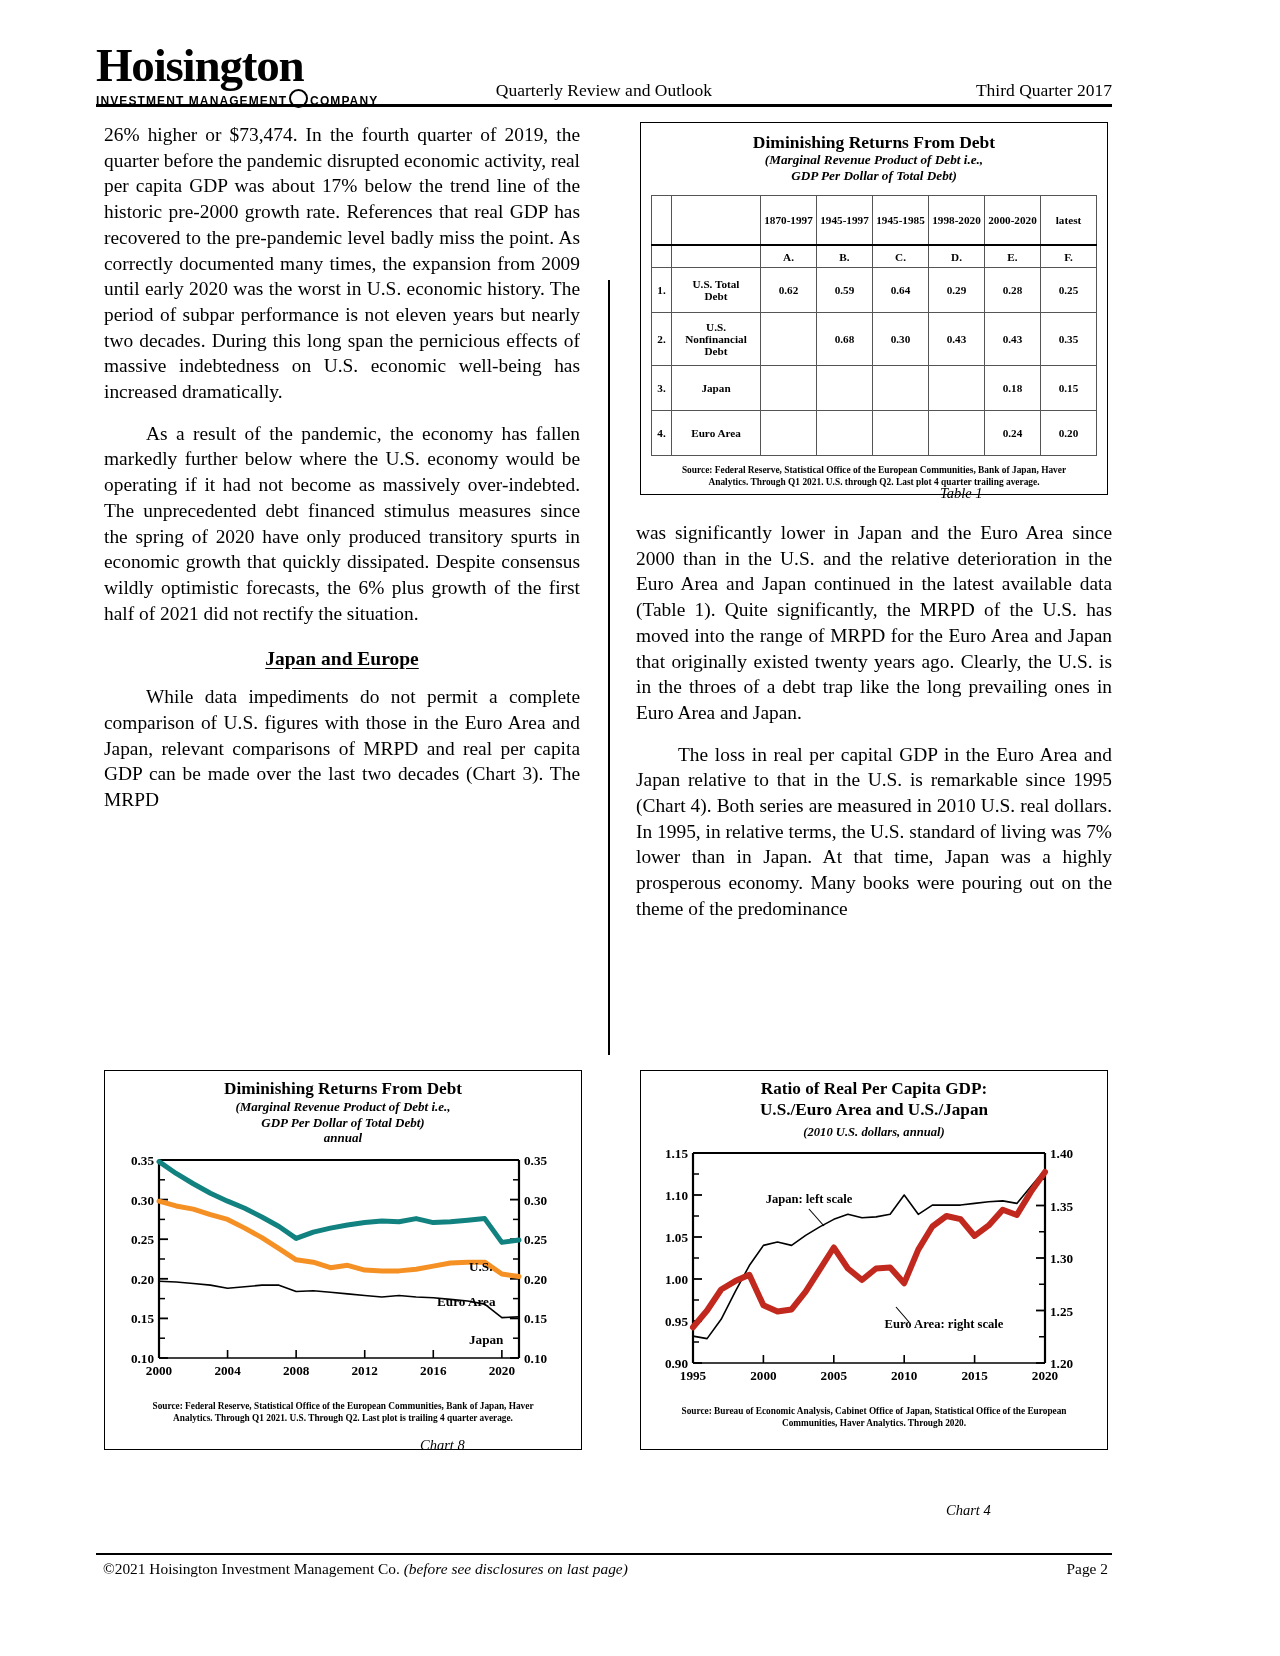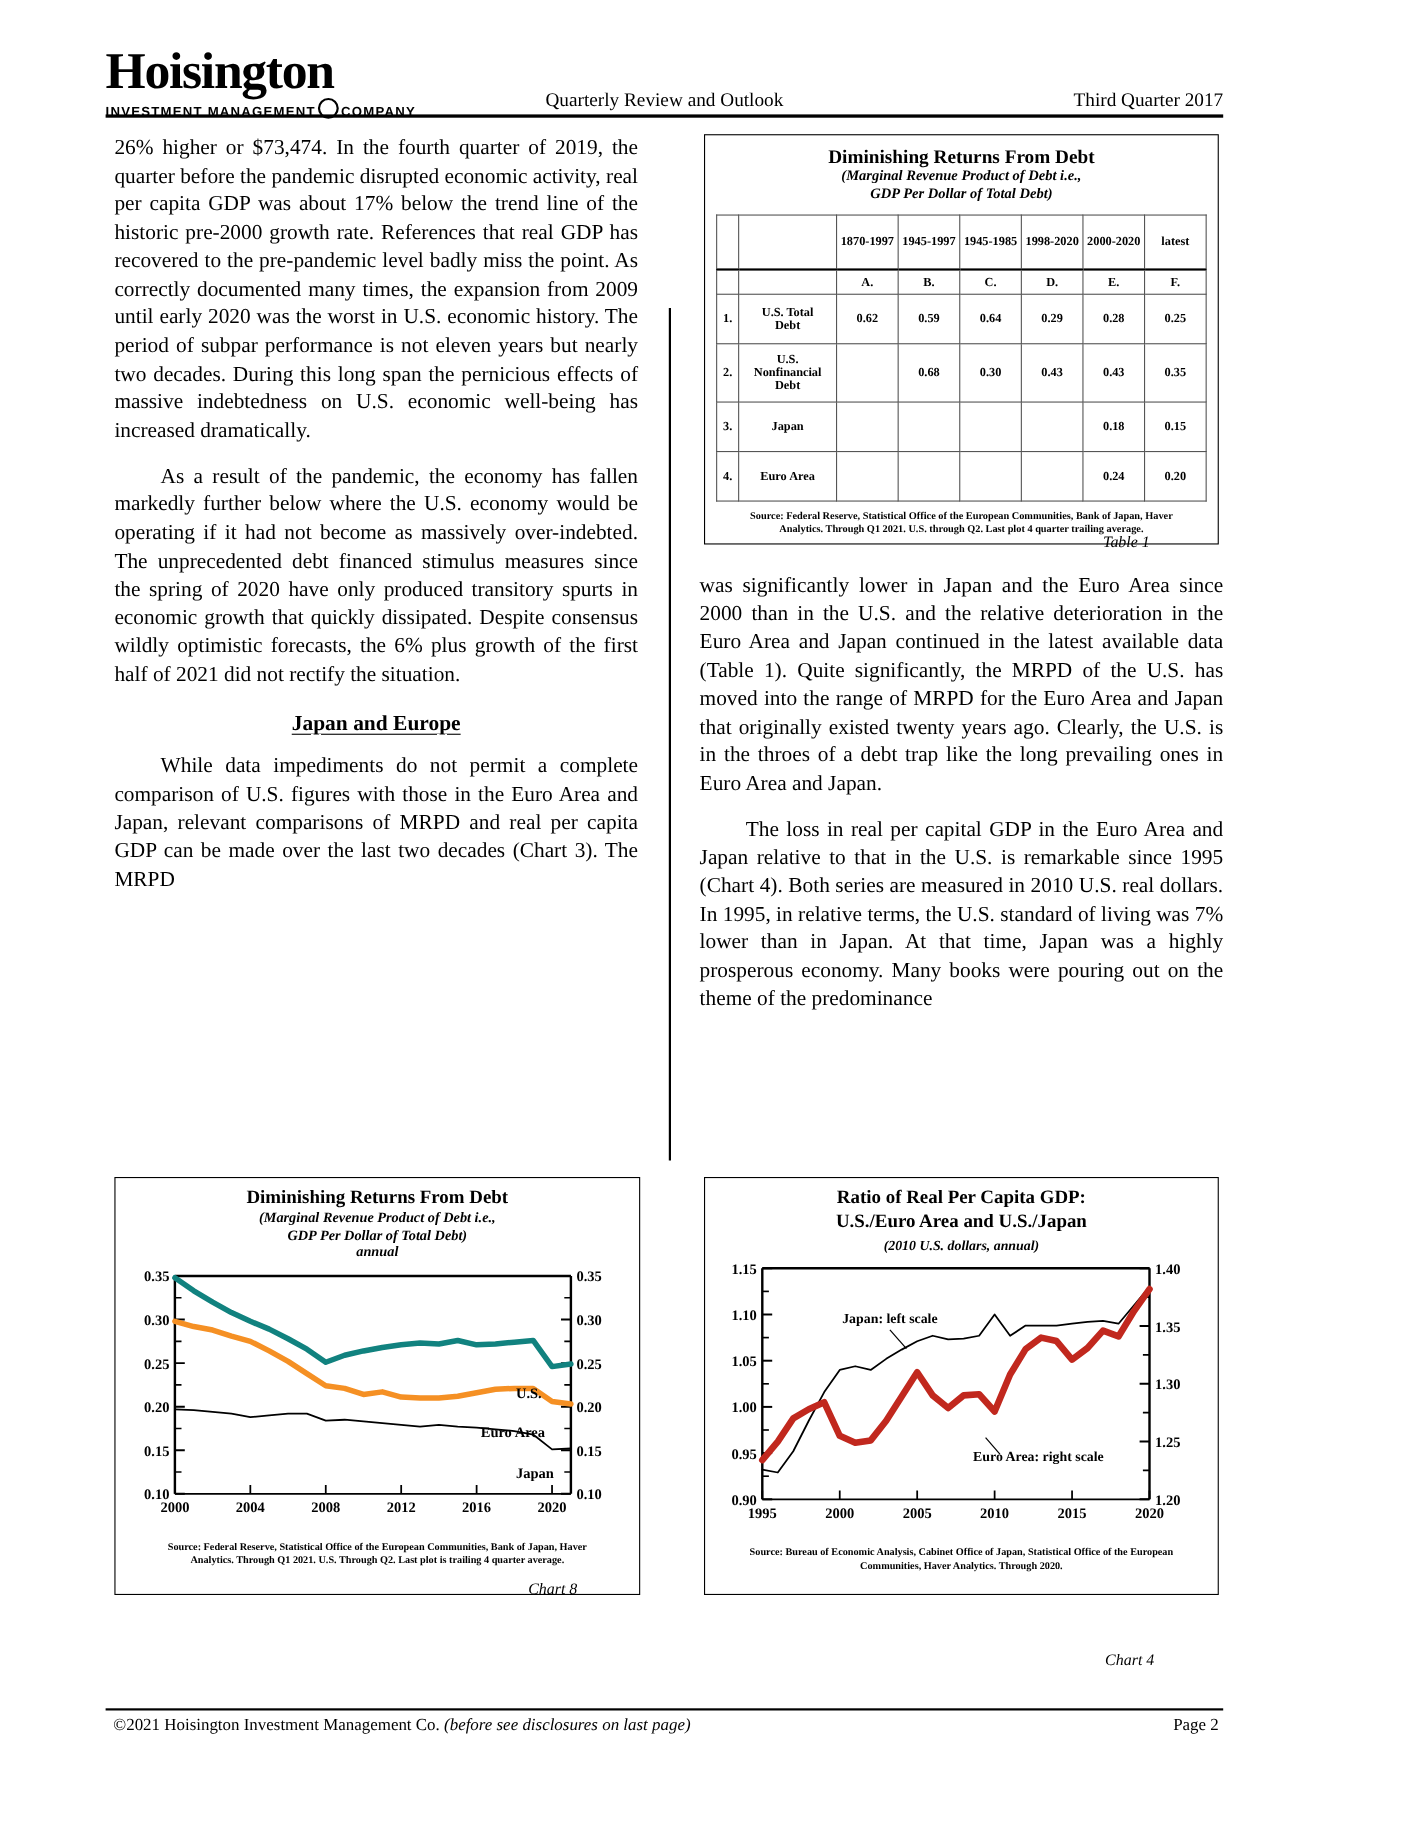--- a/index.html
+++ b/index.html
@@ -171,21 +171,21 @@
     text-align: center;
     font-size: 9.4px;
     font-weight: bold;
     line-height: 12px;
     padding: 0 8px;
   }
   .fig-caption {
     position: absolute;
     font-size: 14.5px;
     font-style: italic;
-    text-align: center;
+    text-align: left;
   }
 
   
   .chart-box {
     position: absolute;
     border: 1.5px solid #000;
     background: #fff;
     box-sizing: border-box;
   }
   .chart-title {

